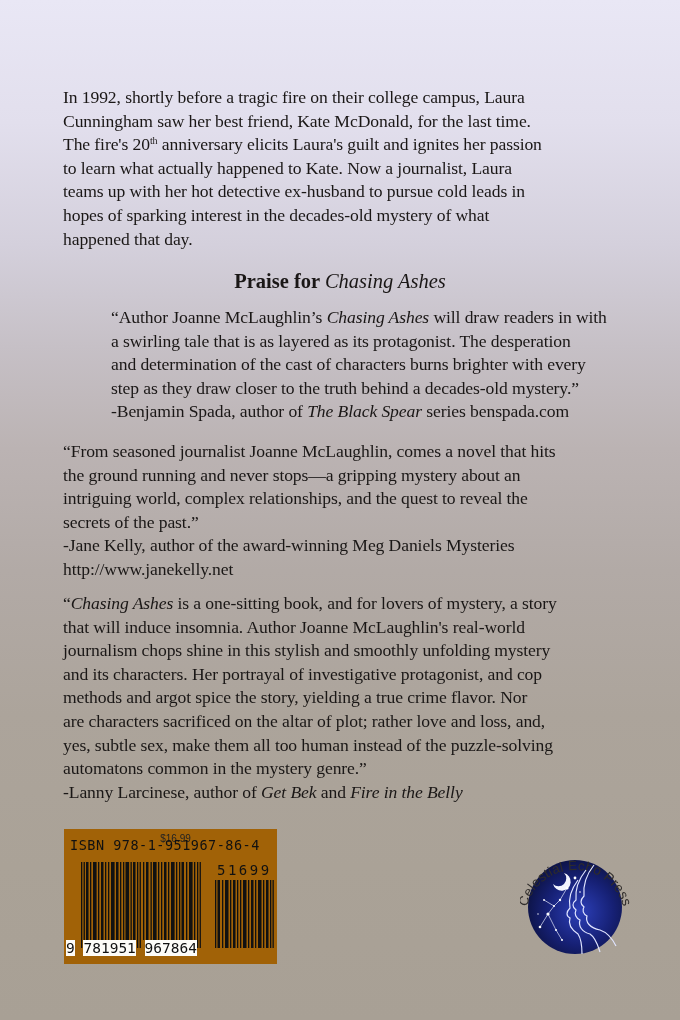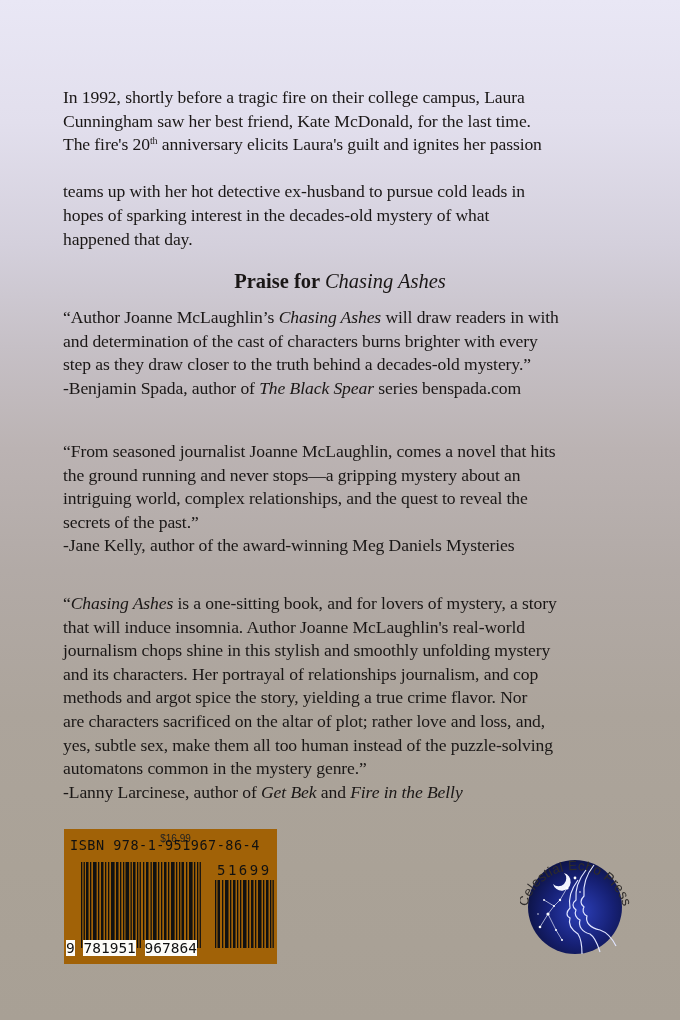--- a/index.html
+++ b/index.html
@@ -32,21 +32,21 @@
     position: absolute; left: 0; top: 268px; width: 680px; text-align: center;
     font-size: 20.5px; font-weight: bold; line-height: 26px;
   }
   .heading .it { font-style: italic; font-weight: normal; }
   .praise {
     position: absolute; left: 63px; width: 570px;
     font-size: 17.6px; line-height: 23.6px; letter-spacing: -0.1px;
   }
   .praise .line { display: block; white-space: nowrap; }
   .praise i { font-style: italic; }
-  .praise-1 { top: 306px; }
+  .praise-1 { top: 306px; margin-left: 48px; }
   .praise-2 { top: 440px; }
   .praise-3 { top: 592px; }
 
   .barcode-box {
     position: absolute; left: 64px; top: 829px; width: 213px; height: 135px;
     background: #a16207;
   }
   .price {
     position: absolute; top: 4px; left: 0; width: 100%; text-align: center;
     font-family: "Liberation Sans", sans-serif; font-size: 10px; color: #222;
@@ -79,49 +79,51 @@
 </head>
 <body>
 
 <div class="cover-back">
 
   <div class="blurb">
     <p>
       <span>In 1992, shortly before a tragic fire on their college campus, Laura</span><br>
       <span>Cunningham saw her best friend, Kate McDonald, for the last time.</span><br>
       <span><span>The fire's 20</span><sup>th</sup><span> anniversary elicits Laura's guilt and ignites her passion</span></span><br>
-      <br>
+      <span>to learn what actually happened to Kate. Now a journalist, Laura</span><br>
       <span>teams up with her hot detective ex-husband to pursue cold leads in</span><br>
       <span>hopes of sparking interest in the decades-old mystery of what</span><br>
       <span>happened that day.</span>
     </p>
   </div>
 
   <div class="heading"><span>Praise for </span><span class="it">Chasing Ashes</span></div>
 
   <div class="praise praise-1">
     <span class="line"><span>“Author Joanne McLaughlin’s </span><i>Chasing Ashes</i><span> will draw readers in with</span></span>
+    <span class="line">a swirling tale that is as layered as its protagonist. The desperation</span>
     <span class="line">and determination of the cast of characters burns brighter with every</span>
     <span class="line">step as they draw closer to the truth behind a decades-old mystery.”</span>
     <span class="line"><span>-Benjamin Spada, author of </span><i>The Black Spear</i><span> series benspada.com</span></span>
   </div>
 
   <div class="praise praise-2">
     <span class="line">“From seasoned journalist Joanne McLaughlin, comes a novel that hits</span>
     <span class="line">the ground running and never stops—a gripping mystery about an</span>
     <span class="line">intriguing world, complex relationships, and the quest to reveal the</span>
     <span class="line">secrets of the past.”</span>
     <span class="line">-Jane Kelly, author of the award-winning Meg Daniels Mysteries</span>
+    <span class="line">http://www.janekelly.net</span>
   </div>
 
   <div class="praise praise-3">
     <span class="line"><span>“</span><i>Chasing Ashes</i><span> is a one-sitting book, and for lovers of mystery, a story</span></span>
     <span class="line">that will induce insomnia. Author Joanne McLaughlin's real-world</span>
     <span class="line">journalism chops shine in this stylish and smoothly unfolding mystery</span>
-    <span class="line">and its characters. Her portrayal of relationships journalism, and cop</span>
+    <span class="line">and its characters. Her portrayal of investigative protagonist, and cop</span>
     <span class="line">methods and argot spice the story, yielding a true crime flavor. Nor</span>
     <span class="line">are characters sacrificed on the altar of plot; rather love and loss, and,</span>
     <span class="line">yes, subtle sex, make them all too human instead of the puzzle-solving</span>
     <span class="line">automatons common in the mystery genre.”</span>
     <span class="line"><span>-Lanny Larcinese, author of </span><i>Get Bek</i><span> and </span><i>Fire in the Belly</i></span>
   </div>
 
   <div class="barcode-box">
     <div class="price">$16.99</div>
     <div class="isbn-text">ISBN 978-1-951967-86-4</div>

